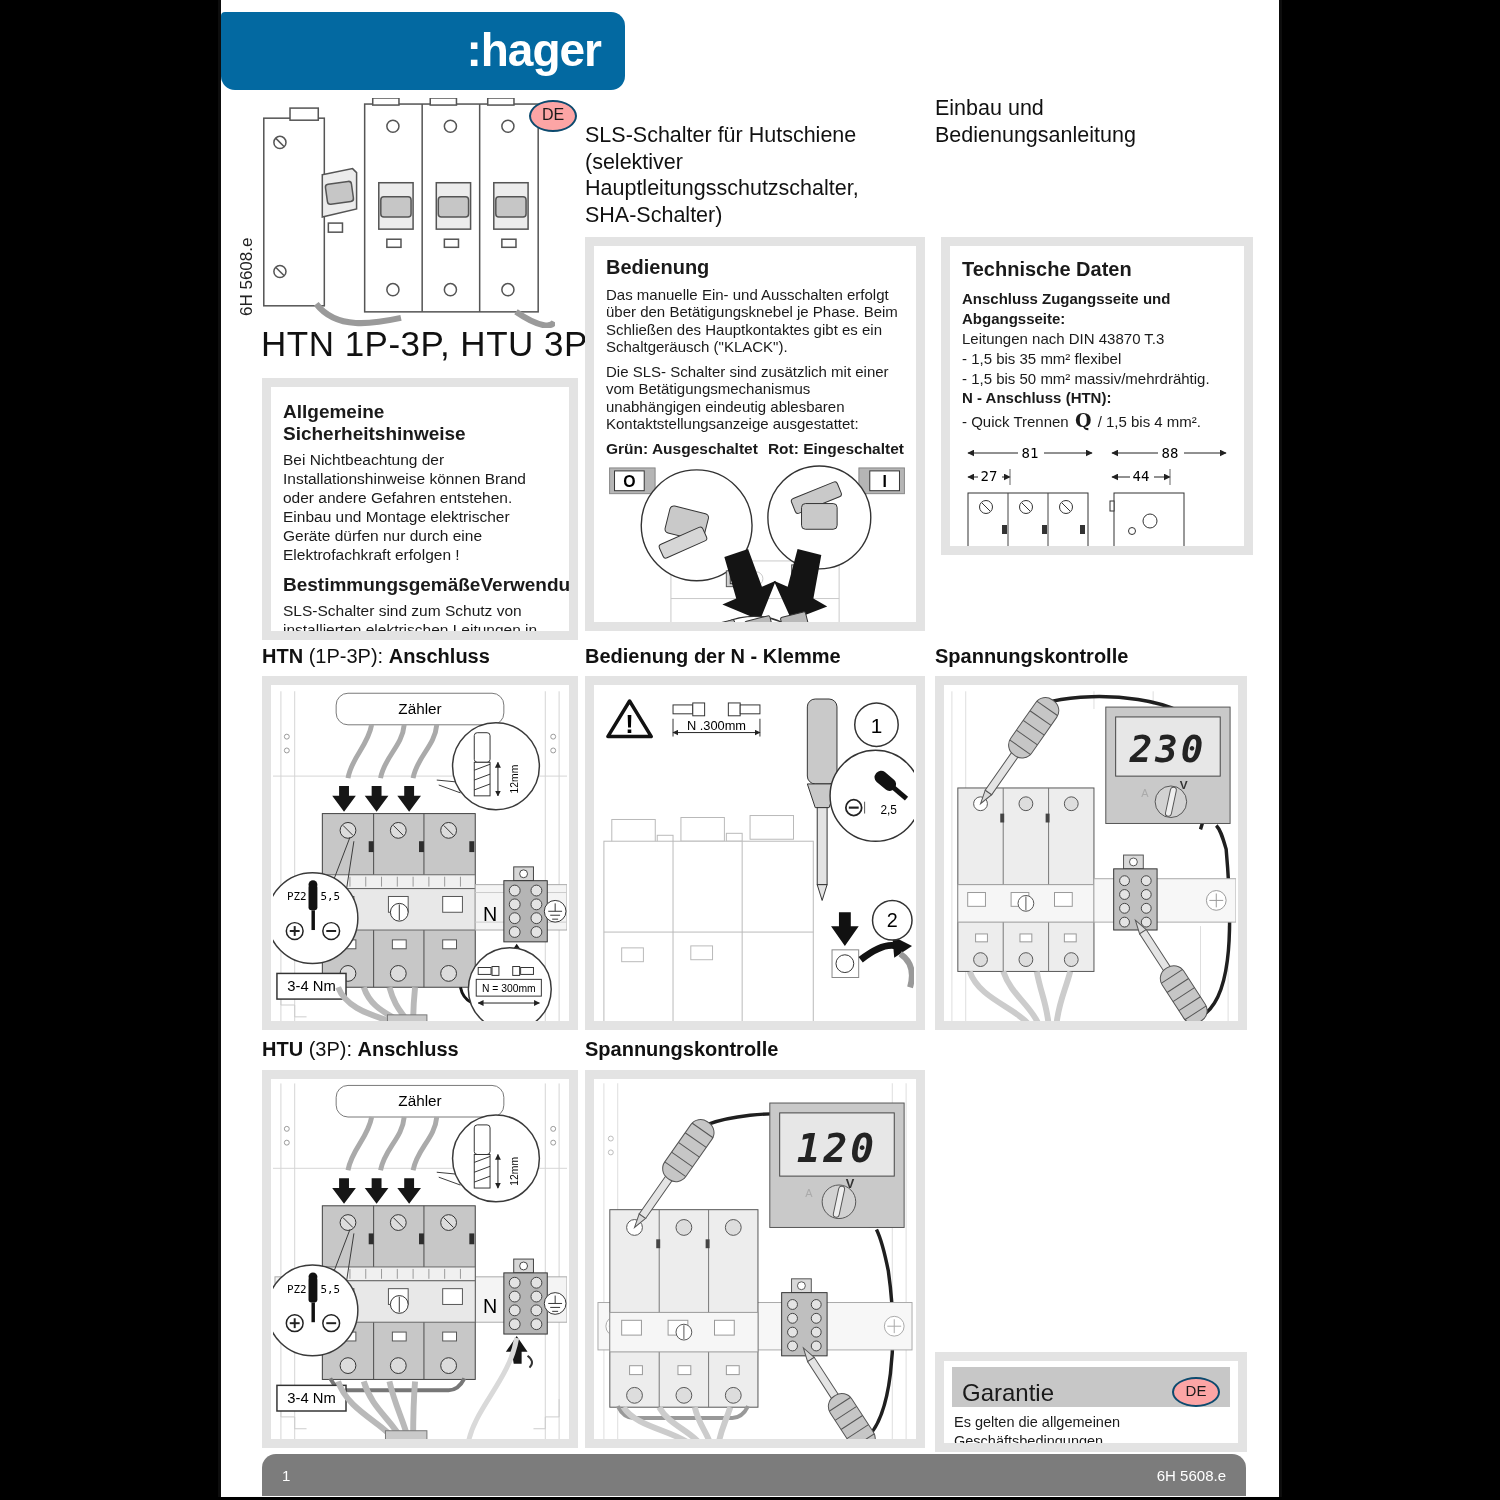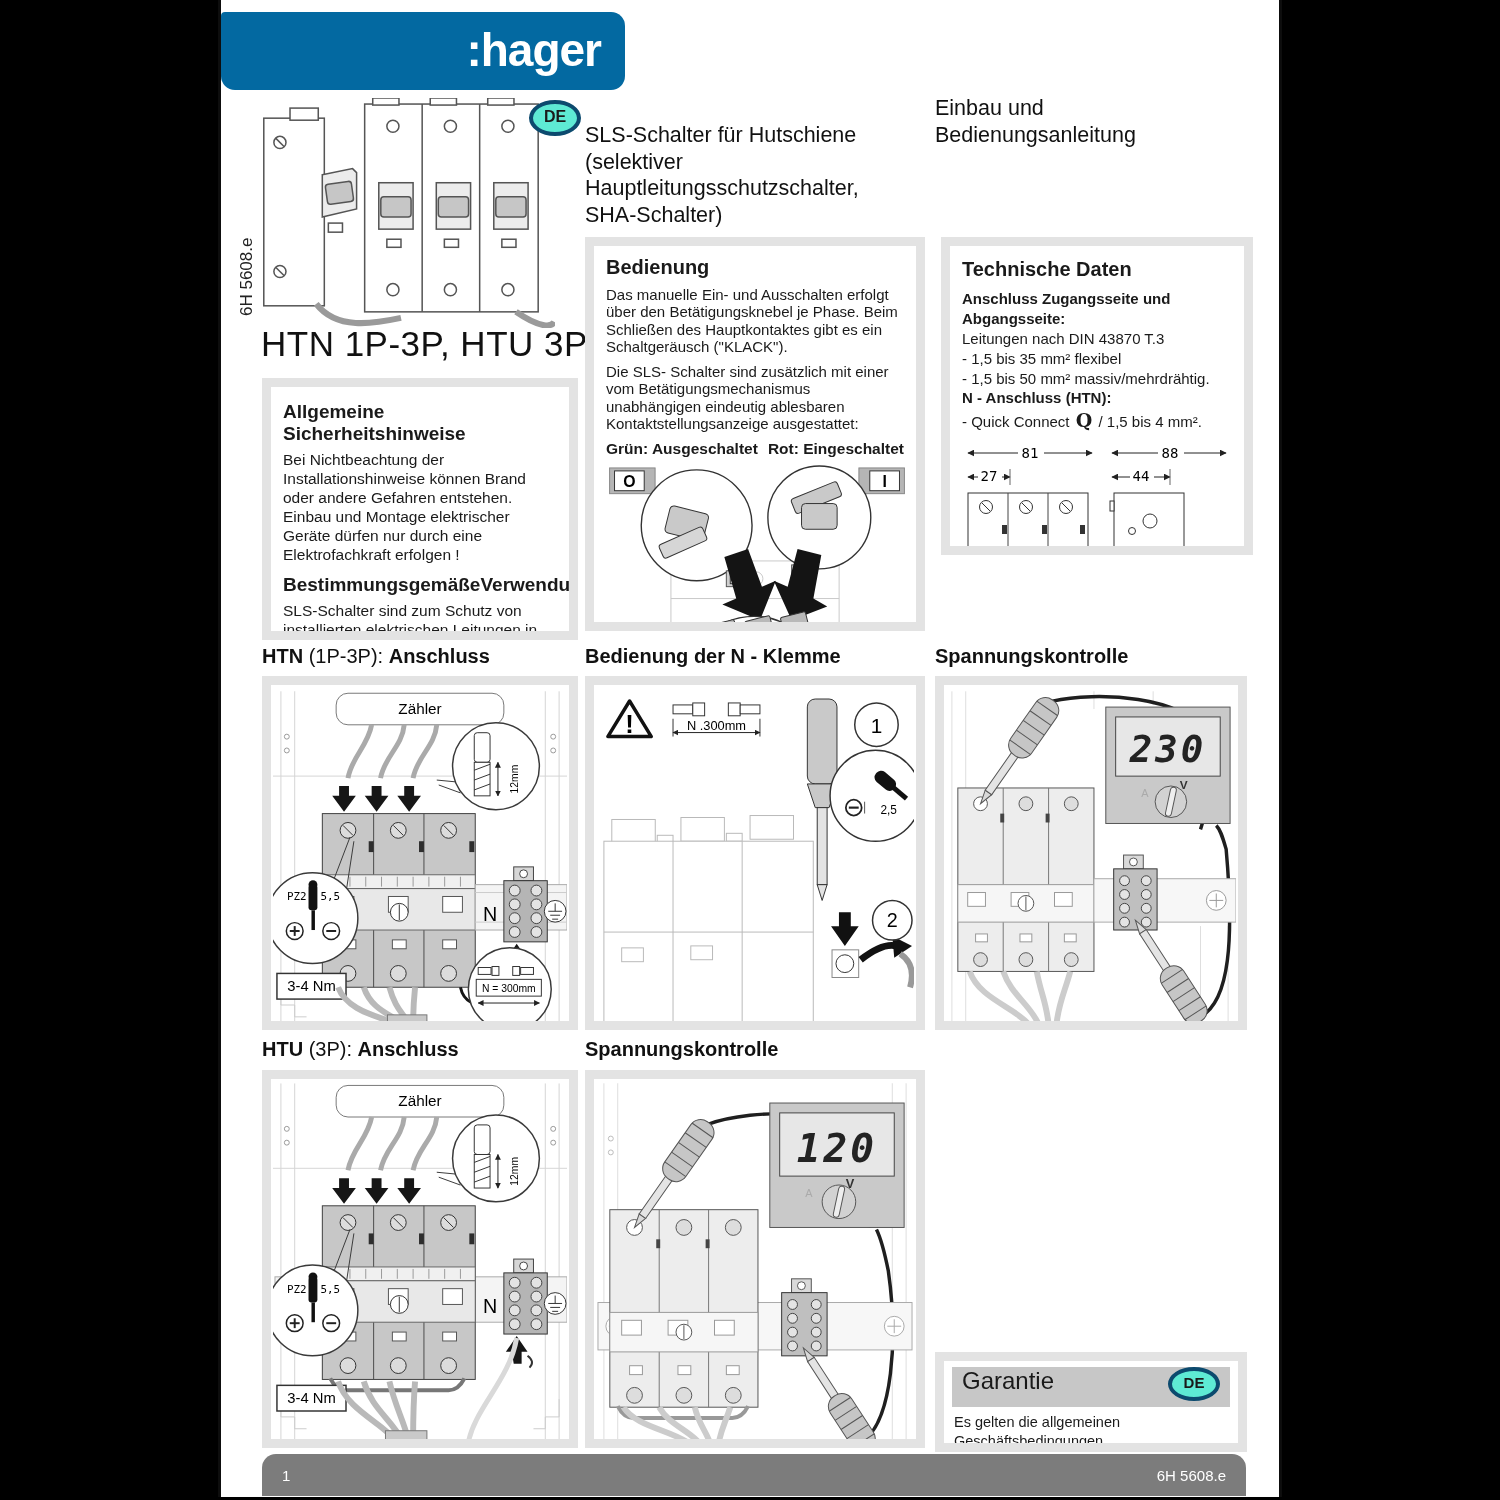--- a/index.html
+++ b/index.html
@@ -7,42 +7,42 @@
   .stage{position:relative;width:1500px;height:1500px;background:#000;overflow:hidden;}
   .page{position:absolute;left:218px;top:0;width:1064px;height:1497px;background:#fff;
         border-left:3px solid #0d0d0d;border-right:3px solid #0d0d0d;box-sizing:border-box;}
   .abs{position:absolute;}
   
   .hager-box{left:0;top:12px;width:404px;height:78px;background:#0369a1;border-radius:4px 14px 14px 14px;
              color:#fff;font-size:46px;font-weight:bold;text-align:right;line-height:76px;
              padding-right:24px;box-sizing:border-box;letter-spacing:-1px;}
   .vcode{left:16px;top:316px;transform:rotate(-90deg);transform-origin:0 0;white-space:nowrap;
          font-size:17px;color:#222;}
-  .oval{border:4px solid #0c4a6e;border-radius:50%;text-align:center;font-weight:bold;background:#5eead4;}
+  .oval{border:2px solid #0c4a6e;border-radius:50%;text-align:center;font-weight:normal;background:#fca5a5;}
   .de-top{left:308px;top:100px;width:44px;height:28px;font-size:16px;line-height:26px;}
   .subtitle{left:364px;top:95px;width:340px;font-size:21.5px;line-height:1.24;color:#111;margin-top:27px;}
   .manual{left:714px;top:95px;width:320px;font-size:21.5px;line-height:1.24;color:#111;}
   .product-title{left:40px;top:324px;font-size:35px;color:#111;letter-spacing:0.5px;}
   
   .panel{position:absolute;background:#e3e3e3;padding:9px;box-sizing:border-box;}
   .inner{background:#fff;width:100%;height:100%;box-sizing:border-box;overflow:hidden;}
   .inner.txt{padding:10px 12px;}
   .inner.art{padding:4px 2px;}
   h3{margin:0 0 7px 0;font-size:20px;}
   .safety h3{font-size:19px;margin:4px 0 6px 0;}
   .safety p{margin:0 0 10px 0;font-size:15.5px;line-height:1.22;}
   .bed p{margin:3px 0 8px 0;font-size:15px;line-height:1.15;}
   .bed-labels{display:flex;justify-content:space-between;font-weight:bold;font-size:15.5px;margin:2px 0 4px 0;}
   .tech div{font-size:15px;line-height:1.32;}
   .tech .b{font-weight:bold;}
   .qc{font-family:"DejaVu Serif",serif;font-weight:900;font-size:19px;padding:0 2px;}
   .sec-h{position:absolute;font-size:20px;color:#111;}
   .sec-h .b{font-weight:bold;}
   
-  .gar-head{background:#c7c7c7;height:40px;display:flex;align-items:flex-start;justify-content:space-between;
+  .gar-head{background:#c7c7c7;height:40px;display:flex;align-items:flex-end;justify-content:space-between;
             padding:0 10px;box-sizing:border-box;}
   .gar-title{font-size:24px;color:#1a1a1a;}
   .de-gar{width:44px;height:26px;font-size:15px;line-height:24px;}
   .gar-body{font-size:14.5px;line-height:1.28;padding:6px 2px 0 2px;}
   
   .footer-bar{left:41px;top:1454px;width:984px;height:42px;background:#7c7c7c;border-radius:14px 14px 0 0;
               color:#fff;font-size:15px;display:flex;justify-content:space-between;align-items:center;
               padding:0 20px;box-sizing:border-box;}
   svg{display:block;}
   svg text{font-family:"Liberation Sans",sans-serif;}
@@ -187,21 +187,21 @@
 
   <div class="panel tech" style="left:720px;top:237px;width:312px;height:318px">
     <div class="inner txt">
       <h3>Technische Daten</h3>
       <div class="b">Anschluss Zugangsseite und Abgangsseite:</div>
       <div>Leitungen nach DIN 43870 T.3</div>
       <div>- 1,5 bis 35 mm² flexibel</div>
       <div>- 1,5 bis 50 mm² massiv/mehrdrähtig.</div>
       <div class="b">N - Anschluss (HTN):</div>
       <div>
-        <span>- Quick Connect</span>
+        <span>- Quick Trennen</span>
         <span class="qc">Q</span>
         <span>/ 1,5 bis 4 mm².</span>
       </div>
       <svg width="270" height="208" viewBox="0 0 270 208" style="margin-top:8px">
         <defs>
           <marker id="arrD" viewBox="0 0 10 10" refX="9" refY="5" markerWidth="7" markerHeight="7" orient="auto-start-reverse">
             <path d="M0 0 L10 5 L0 10 z" fill="#222"></path>
           </marker>
         </defs>
         <g>

